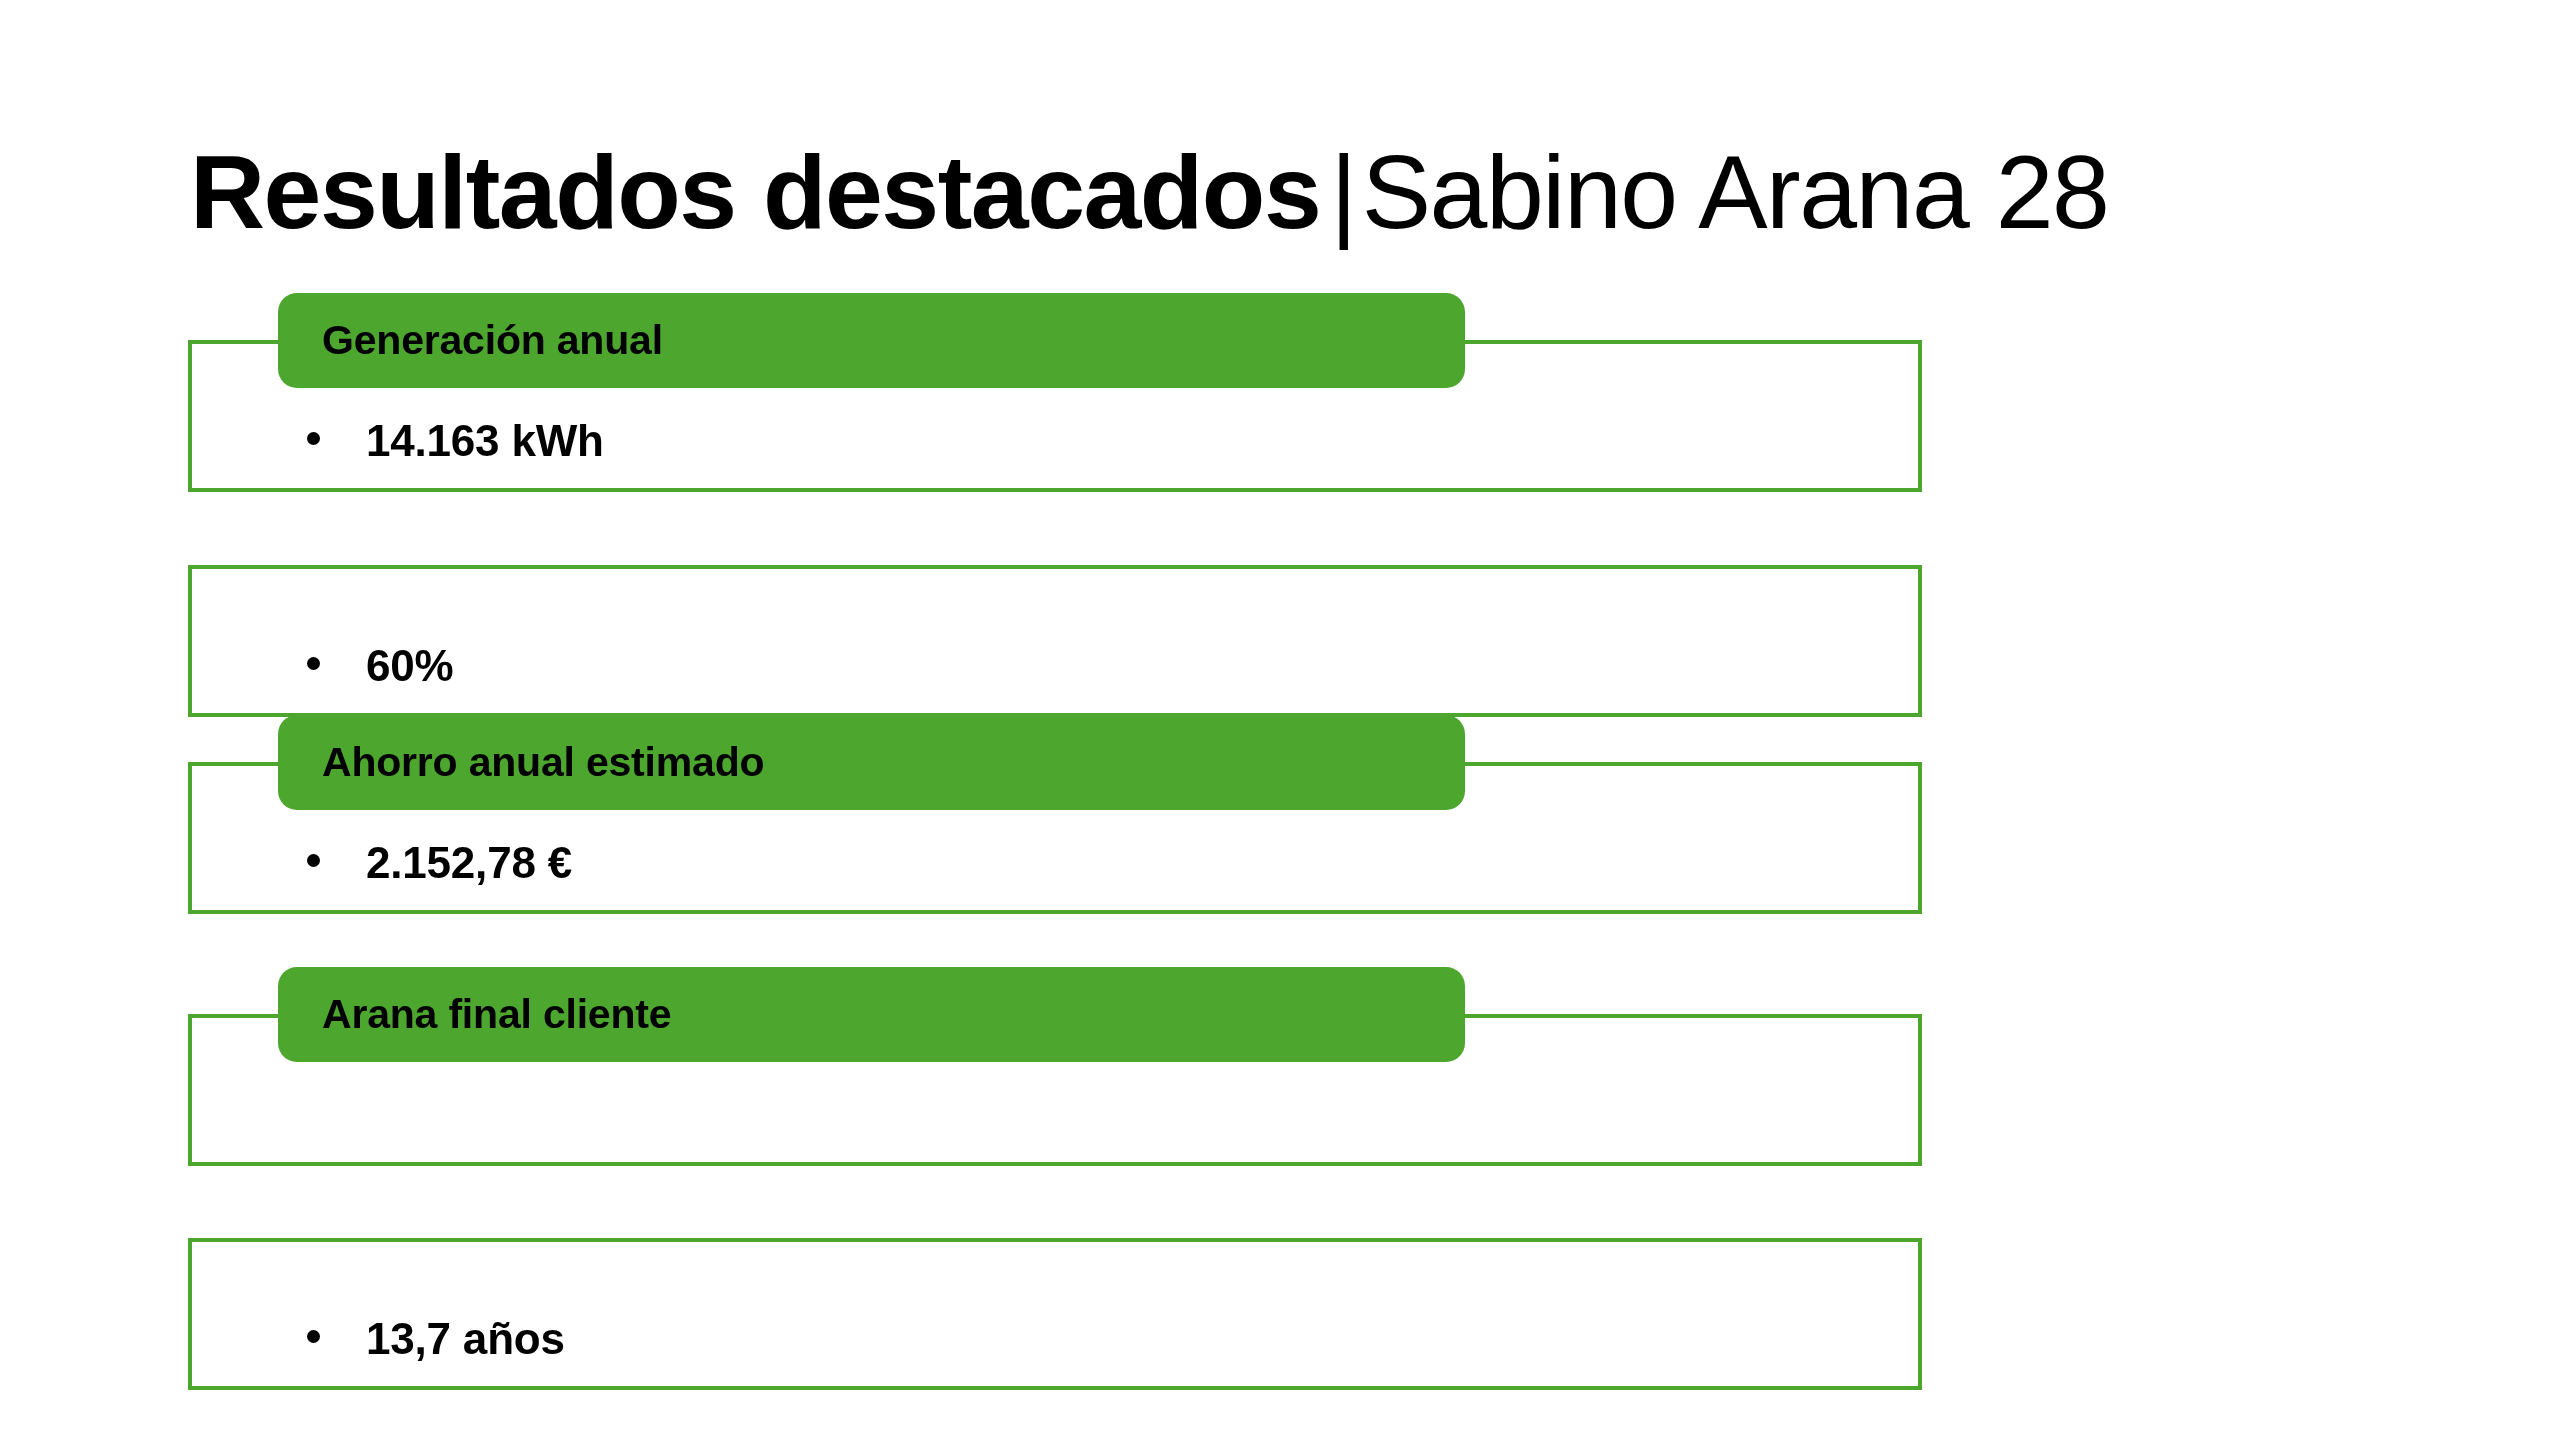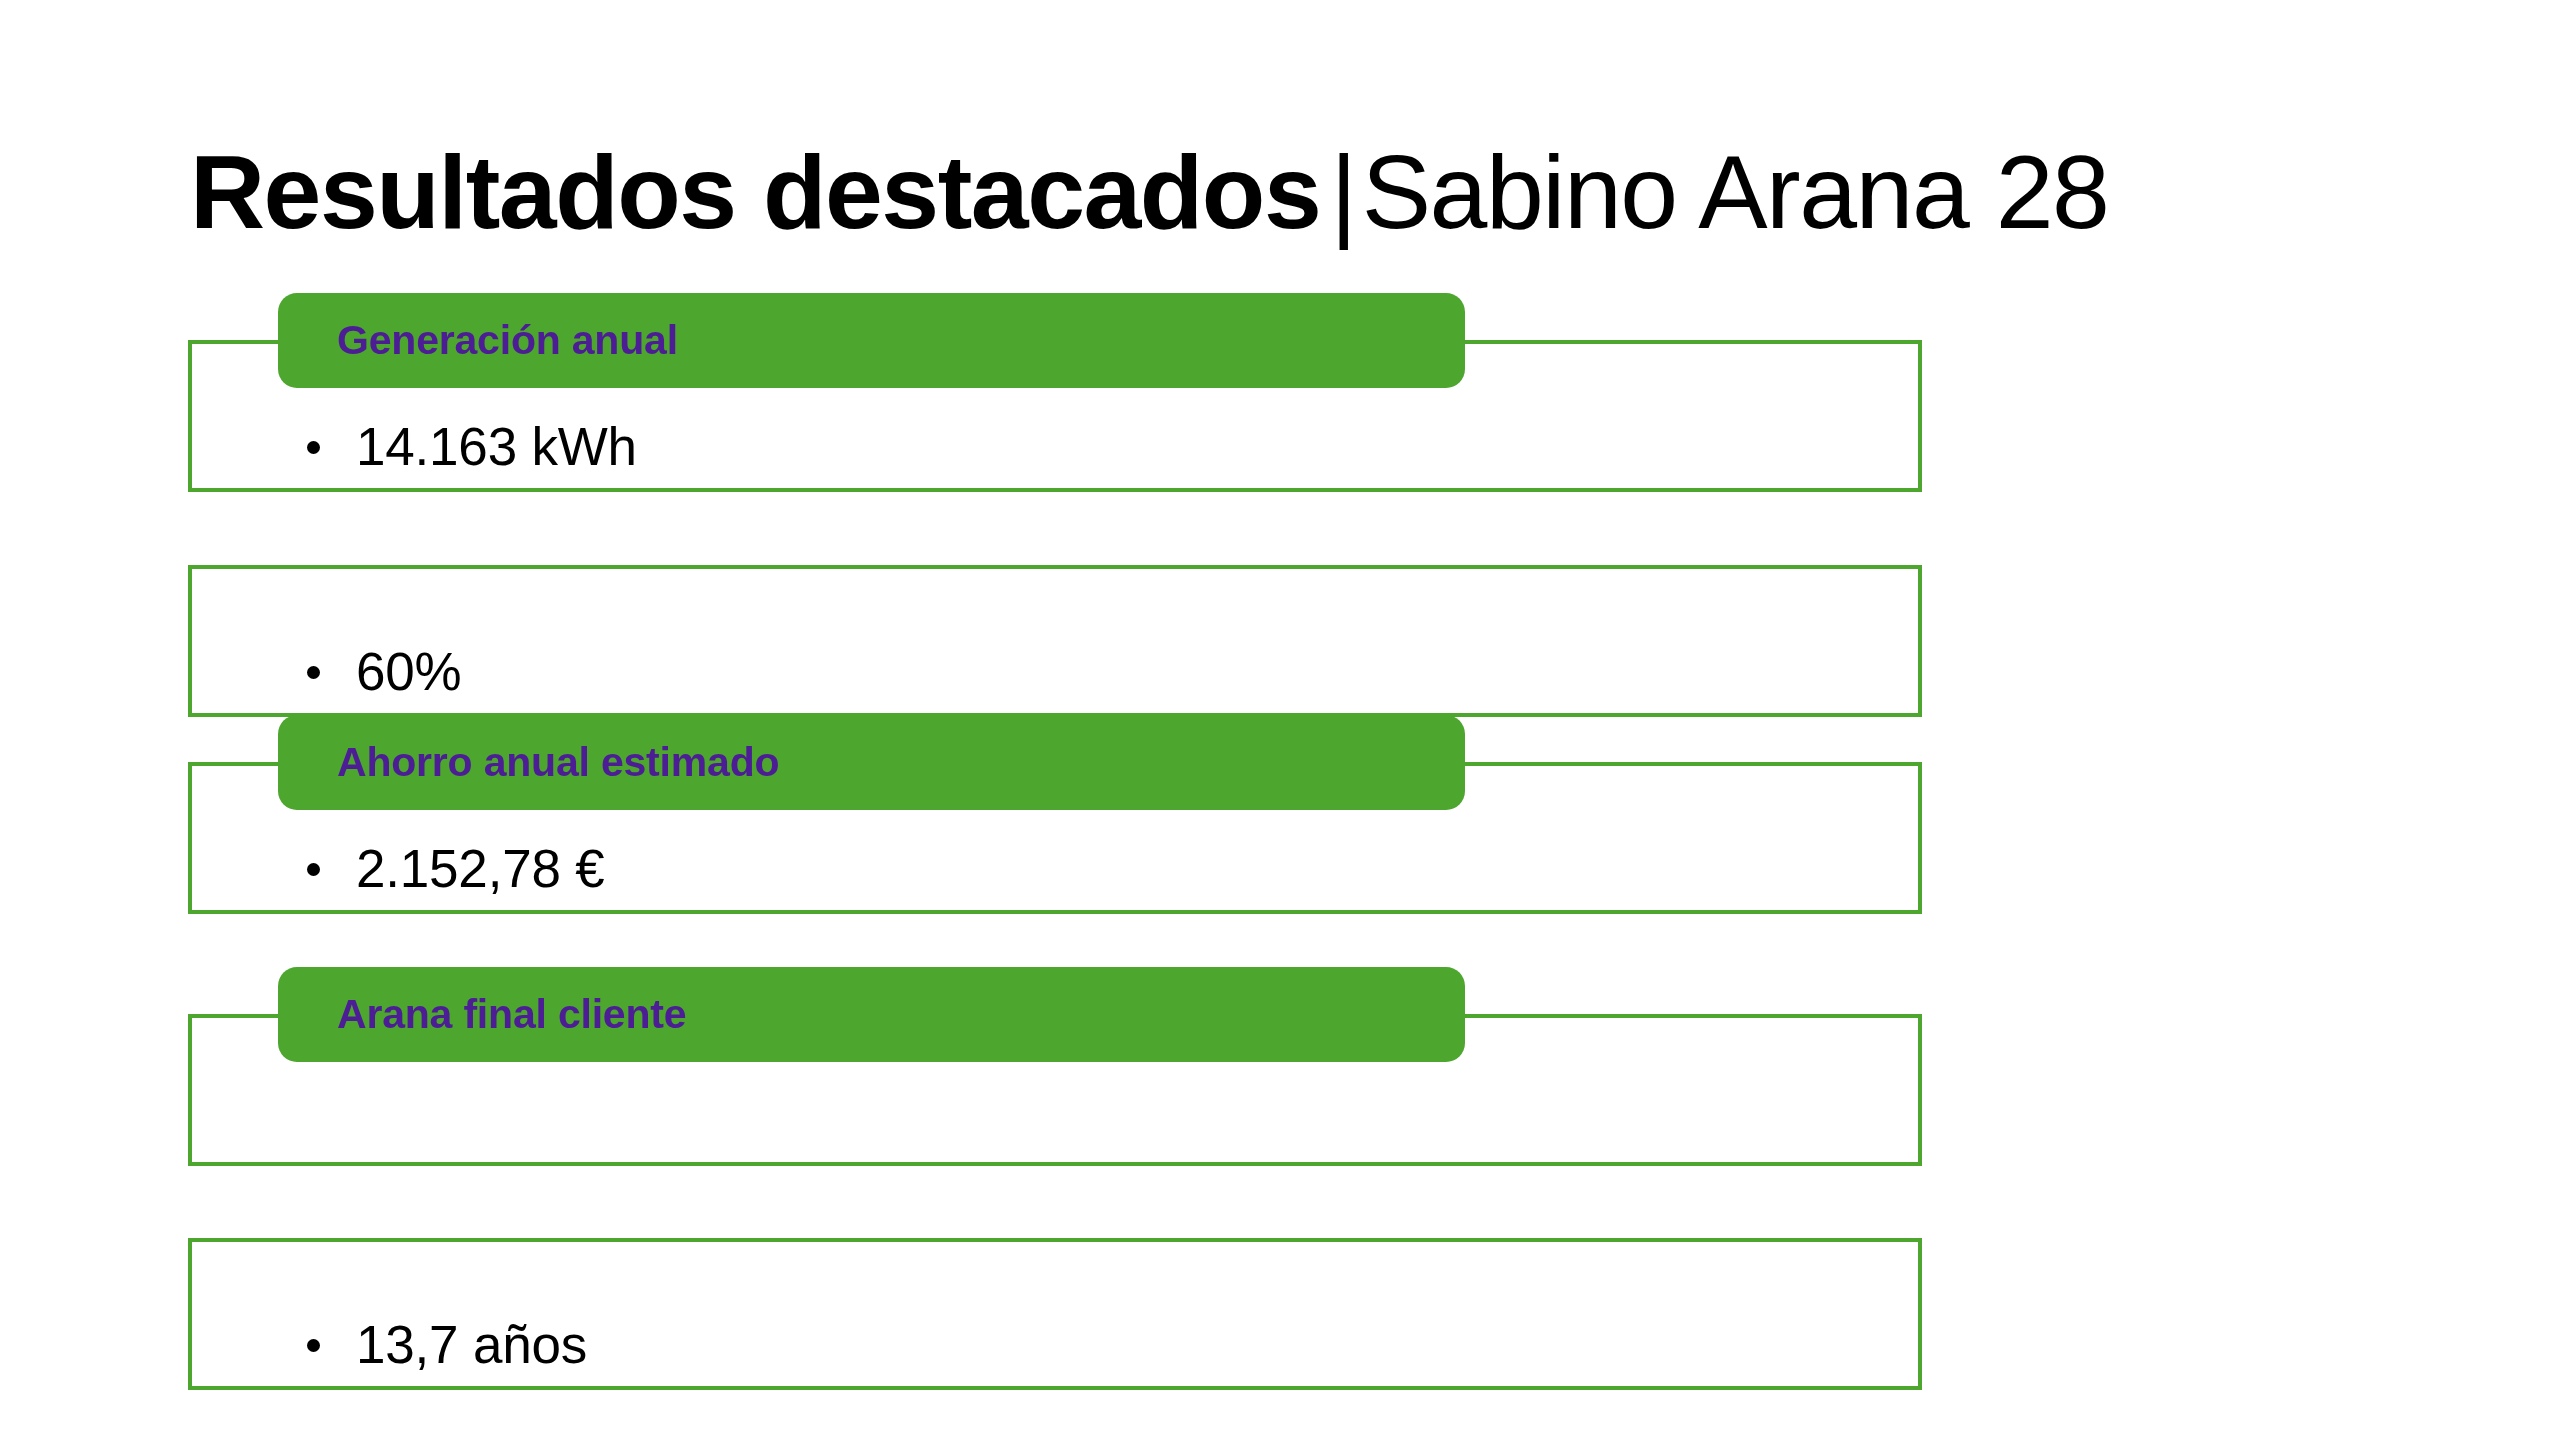--- a/index.html
+++ b/index.html
@@ -80,25 +80,25 @@
     width: 1187px;
     height: 95px;
     background: #4DA62E;
     border-radius: 19px;
     box-sizing: border-box;
     display: flex;
     align-items: center;
   }
 
   .card-badge-label {
-    color: #4c1d95;
+    color: #000000;
     font-size: 41px;
     font-weight: 700;
     letter-spacing: -0.2px;
-    margin-left: 59px;
+    margin-left: 44px;
     white-space: nowrap;
   }
 
   
   .card-bullet-row {
     position: absolute;
     left: 119px;          
     top: 76px;
     display: flex;
     align-items: baseline;
@@ -108,24 +108,24 @@
     width: 13px;
     height: 13px;
     border-radius: 50%;
     background: #000000;
     position: relative;
     top: -11px;
     flex: 0 0 auto;
   }
   .card-bullet-text {
     color: #000000;
-    font-size: 53px;
-    font-weight: 400;
+    font-size: 44px;
+    font-weight: 700;
     letter-spacing: -0.2px;
-    margin-left: 36px;
+    margin-left: 46px;
   }
 </style>
 </head>
 <body>
 
 <div class="slide">
 
   <h1 class="title">
     <span class="t-bold">Resultados destacados</span><span class="t-sep">|</span><span class="t-reg">Sabino Arana 28</span>
   </h1>

